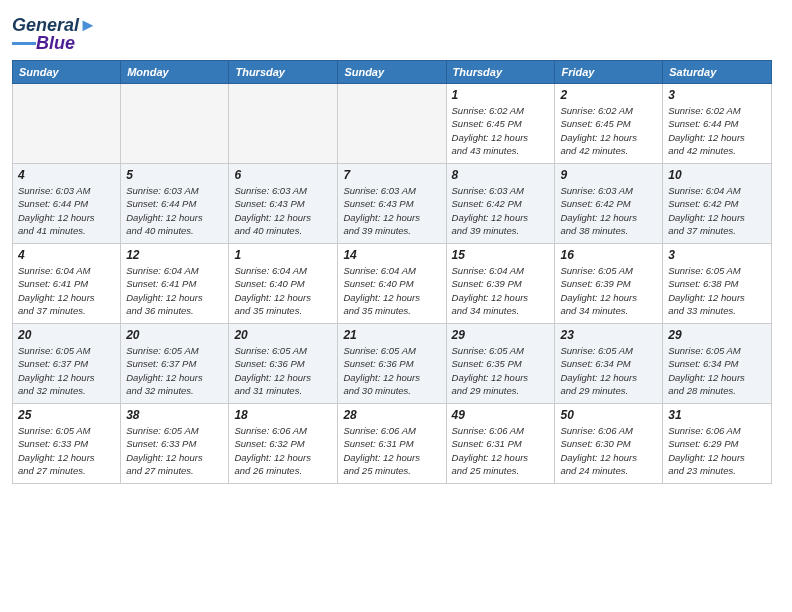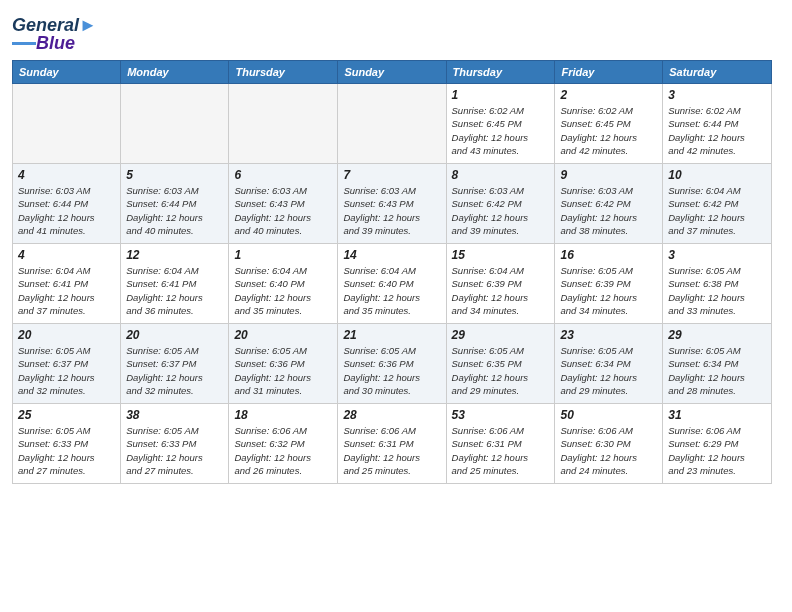--- a/index.html
+++ b/index.html
@@ -332,21 +332,21 @@
 and 26 minutes.</div>
           </td>
           <td>
             <span class="day-number">28</span>
             <div class="day-info" style="white-space: pre-line;">Sunrise: 6:06 AM
 Sunset: 6:31 PM
 Daylight: 12 hours
 and 25 minutes.</div>
           </td>
           <td>
-            <span class="day-number">53</span>
+            <span class="day-number">49</span>
             <div class="day-info" style="white-space: pre-line;">Sunrise: 6:06 AM
 Sunset: 6:31 PM
 Daylight: 12 hours
 and 25 minutes.</div>
           </td>
           <td>
             <span class="day-number">50</span>
             <div class="day-info" style="white-space: pre-line;">Sunrise: 6:06 AM
 Sunset: 6:30 PM
 Daylight: 12 hours

